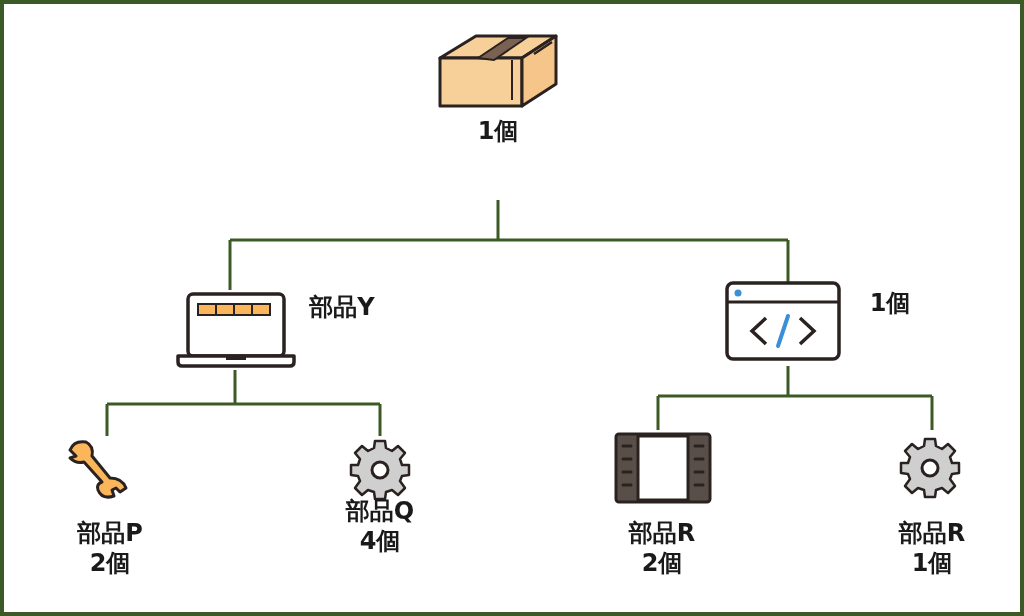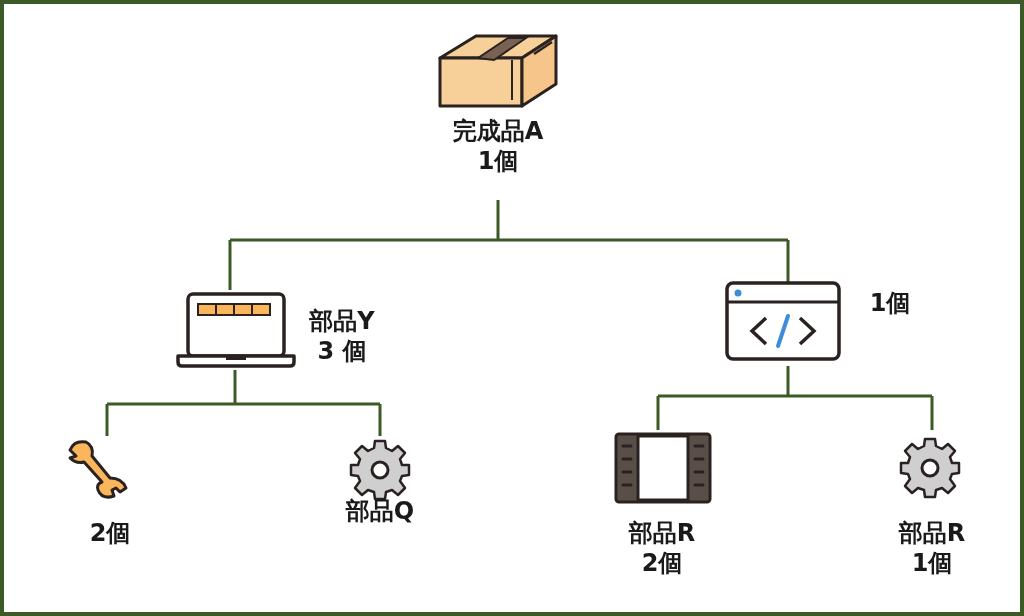--- a/index.html
+++ b/index.html
@@ -37,65 +37,65 @@
   <g stroke="#2a2220" stroke-width="3" stroke-linejoin="round">
     <polygon points="4,28 40,6 120,6 86,28" fill="#f7cf98"></polygon>
     <polygon points="4,28 86,28 86,76 4,76" fill="#f7cf98"></polygon>
     <polygon points="86,28 120,6 120,54 86,76" fill="#f5c58a"></polygon>
   </g>
   <polygon points="42,28 72,8 90,8 58,30" fill="#7a6252" stroke="#2a2220" stroke-width="2"></polygon>
   <path d="M98 24 L116 12" stroke="#2a2220" stroke-width="2.5"></path>
   <path d="M76 30 V70" stroke="#2a2220" stroke-width="2"></path>
 </svg>
 <div class="label" style="left:398px;top:116px;width:200px">
-  <div>完成品A</div>
   <div>1個</div>
 </div>
 
 <svg class="icon" style="left:174px;top:290px" width="124" height="80" viewBox="0 0 124 80">
   <rect x="14" y="4" width="96" height="62" rx="5" fill="#fff" stroke="#2a2220" stroke-width="3.5"></rect>
   <g fill="#fbb65c" stroke="#2a2220" stroke-width="2">
     <rect x="24" y="14" width="18" height="11"></rect>
       <rect x="42" y="14" width="18" height="11"></rect>
     <rect x="60" y="14" width="18" height="11"></rect>
       <rect x="78" y="14" width="18" height="11"></rect>
   </g>
   <path d="M4 66 H120 V72 Q120 76 116 76 H8 Q4 76 4 72 Z" fill="#fff" stroke="#2a2220" stroke-width="3.5" stroke-linejoin="round"></path>
   <rect x="52" y="66" width="20" height="4" fill="#2a2220"></rect>
 </svg>
-<div class="label" style="left:290px;top:306px;width:104px">
+<div class="label" style="left:290px;top:292px;width:104px">
   <div>部品Y</div>
-  <div>3 個</div>
 </div>
 
 <svg class="icon" style="left:724px;top:280px" width="120" height="84" viewBox="0 0 120 84">
   <rect x="3" y="3" width="112" height="76" rx="6" fill="#fff" stroke="#2a2220" stroke-width="3.5"></rect>
   <path d="M3 22 H115" stroke="#2a2220" stroke-width="3"></path>
   <circle cx="14" cy="13" r="3.5" fill="#3a8fd6"></circle>
   <path d="M42 38 L28 51 L42 64" stroke="#2a2220" stroke-width="3.5" fill="none"></path>
   <path d="M76 38 L90 51 L76 64" stroke="#2a2220" stroke-width="3.5" fill="none"></path>
   <path d="M64 36 L54 66" stroke="#3a8fd6" stroke-width="4" stroke-linecap="round"></path>
 </svg>
 <div class="label" style="left:838px;top:288px;width:104px">
   <div>1個</div>
 </div>
 
 <svg class="icon" style="left:66px;top:438px" width="66" height="66" viewBox="0 0 66 66">
   <path d="M10 18 L4 12 Q8 2 20 4 Q28 8 26 18 L44 40 Q56 40 60 50 L54 54 L50 50 L46 52 L48 58 Q36 62 32 52 Q30 46 36 44 L18 24 Q10 26 4 20 Z" fill="#fbb65c" stroke="#2a2220" stroke-width="3" stroke-linejoin="round"></path>
 </svg>
 <div class="label" style="left:60px;top:518px;width:100px">
+  <div>部品P</div>
   <div>2個</div>
 </div>
 
 <svg class="icon" style="left:348px;top:438px" width="64" height="64" viewBox="-32 -32 64 64">
   <path id="gearpath" d="M-5 -29 H5 L6 -22 L12 -19 L18 -24 L25 -17 L20 -11 L22 -5 L29 -5 V5 L22 6 L20 11 L25 18 L18 25 L12 20 L6 22 L5 29 H-5 L-6 22 L-12 20 L-18 25 L-25 18 L-20 11 L-22 6 L-29 5 V-5 L-22 -5 L-20 -11 L-25 -17 L-18 -24 L-12 -19 L-6 -22 Z" fill="#cfcfcf" stroke="#2a2220" stroke-width="2.5" stroke-linejoin="round"></path>
   <circle cx="0" cy="0" r="8" fill="#fff" stroke="#2a2220" stroke-width="3"></circle>
 </svg>
 <div class="label" style="left:330px;top:496px;width:100px">
   <div>部品Q</div>
+  <div>4個</div>
 </div>
 
 <svg class="icon" style="left:614px;top:432px" width="98" height="72" viewBox="0 0 98 72">
   <rect x="2" y="2" width="94" height="68" rx="3" fill="#5a4e48" stroke="#2a2220" stroke-width="3"></rect>
   <rect x="24" y="4" width="50" height="64" fill="#fff" stroke="#2a2220" stroke-width="3"></rect>
   <g stroke="#2a2220" stroke-width="3" stroke-linecap="round">
     <path d="M9 14 H17"></path>
       <path d="M9 27 H17"></path>
       <path d="M9 40 H17"></path>
       <path d="M9 53 H17"></path>

